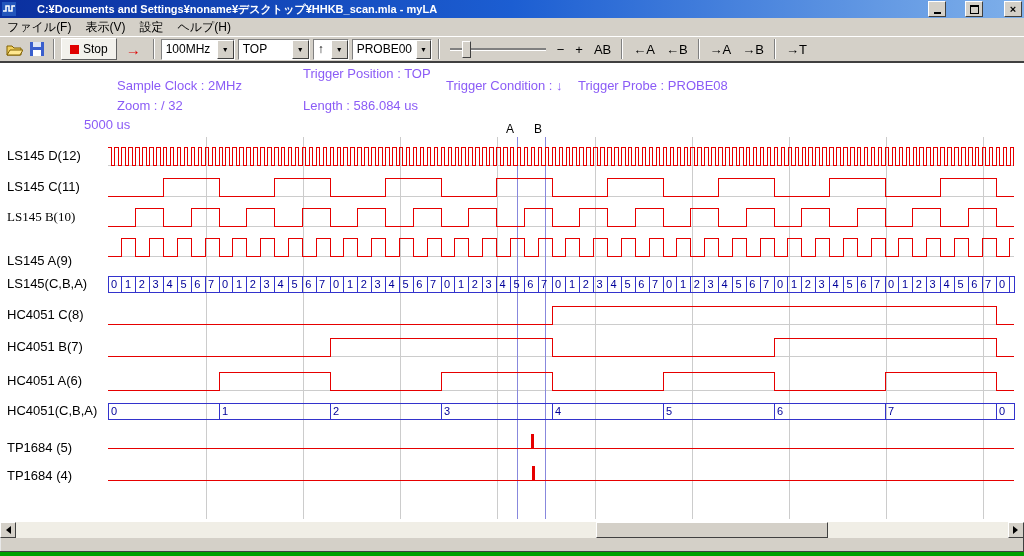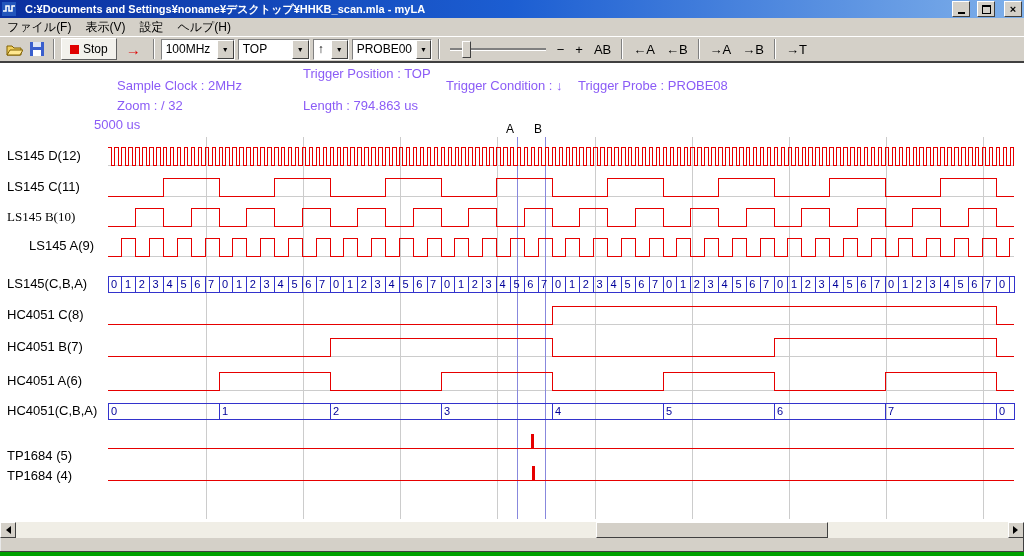--- a/index.html
+++ b/index.html
@@ -1,21 +1,21 @@
 <!DOCTYPE html>
 <html><head>
 <meta charset="utf-8">
 <style>
   html,body{margin:0;padding:0;}
   body{width:1024px;height:556px;background:#00a000;overflow:hidden;
        font-family:"Liberation Sans",sans-serif;}
   .window{width:1024px;height:552px;background:#d4d0c8;position:relative;
           box-shadow:inset -1px -1px 0 #404040, inset 1px 1px 0 #e8e8e8;}
   
-  .titlebar{height:18px;display:flex;align-items:center;padding:0 2px;gap:7px;
+  .titlebar{height:18px;display:flex;align-items:center;padding:0 2px;gap:19px;
             background:linear-gradient(to right,#0a2f9e,#1c5ed2,#7fb0ea);}
   .titlebar .title{color:#fff;font-size:11px;font-weight:bold;flex:1;white-space:nowrap;
                    overflow:hidden;padding-left:2px;}
   .cap{width:16px;height:14px;background:#d4d0c8;border:1px solid;
        border-color:#fff #404040 #404040 #fff;display:flex;align-items:center;
        justify-content:center;}
   .cap.close{margin-left:2px;}
   .glyph-min{width:7px;height:2px;background:#000;margin-top:7px;}
   .glyph-max{width:7px;height:6px;border:1px solid #000;border-top-width:2px;}
   .glyph-close{font-size:11px;font-weight:bold;line-height:10px;}
@@ -150,33 +150,33 @@
     <span class="vsep"></span>
     <span class="tbtn">→T</span>
   </div>
 
   <div class="client">
     <span class="itxt" style="left:117px;top:14px;">Sample Clock : 2MHz</span>
     <span class="itxt" style="left:303px;top:2px;">Trigger Position : TOP</span>
     <span class="itxt" style="left:446px;top:14px;">Trigger Condition : ↓</span>
     <span class="itxt" style="left:578px;top:14px;">Trigger Probe : PROBE08</span>
     <span class="itxt" style="left:117px;top:34px;">Zoom : /  32</span>
-    <span class="itxt" style="left:303px;top:34px;">Length : 794.863 us</span>
-    <span class="itxt" style="left:84px;top:53px;margin-left:10px;">5000 us</span>
+    <span class="itxt" style="left:303px;top:34px;">Length : 586.084 us</span>
+    <span class="itxt" style="left:84px;top:53px;">5000 us</span>
 
     <span class="chlabel" style="top:84px;">LS145 D(12)</span>
     <span class="chlabel" style="top:115px;">LS145 C(11)</span>
     <span class="chlabel" style="top:145px;font-family:Liberation Serif, serif;">LS145 B(10)</span>
-    <span class="chlabel" style="top:174px;margin-left:22px;">LS145 A(9)</span>
+    <span class="chlabel" style="top:189px;">LS145 A(9)</span>
     <span class="chlabel" style="top:212px;">LS145(C,B,A)</span>
     <span class="chlabel" style="top:243px;">HC4051 C(8)</span>
     <span class="chlabel" style="top:275px;">HC4051 B(7)</span>
     <span class="chlabel" style="top:309px;">HC4051 A(6)</span>
     <span class="chlabel" style="top:339px;">HC4051(C,B,A)</span>
-    <span class="chlabel" style="top:384px;">TP1684 (5)</span>
+    <span class="chlabel" style="top:376px;">TP1684 (5)</span>
     <span class="chlabel" style="top:404px;">TP1684 (4)</span>
 
     <svg width="1024" height="458" style="position:absolute;left:0;top:0;" shape-rendering="crispEdges">
         <line x1="206.2" y1="73" x2="206.2" y2="455" stroke="#cccccc" stroke-width="1"></line>
         <line x1="303.4" y1="73" x2="303.4" y2="455" stroke="#cccccc" stroke-width="1"></line>
         <line x1="400.6" y1="73" x2="400.6" y2="455" stroke="#cccccc" stroke-width="1"></line>
         <line x1="497.8" y1="73" x2="497.8" y2="455" stroke="#cccccc" stroke-width="1"></line>
         <line x1="595.0" y1="73" x2="595.0" y2="455" stroke="#cccccc" stroke-width="1"></line>
         <line x1="692.2" y1="73" x2="692.2" y2="455" stroke="#cccccc" stroke-width="1"></line>
         <line x1="789.4" y1="73" x2="789.4" y2="455" stroke="#cccccc" stroke-width="1"></line>

